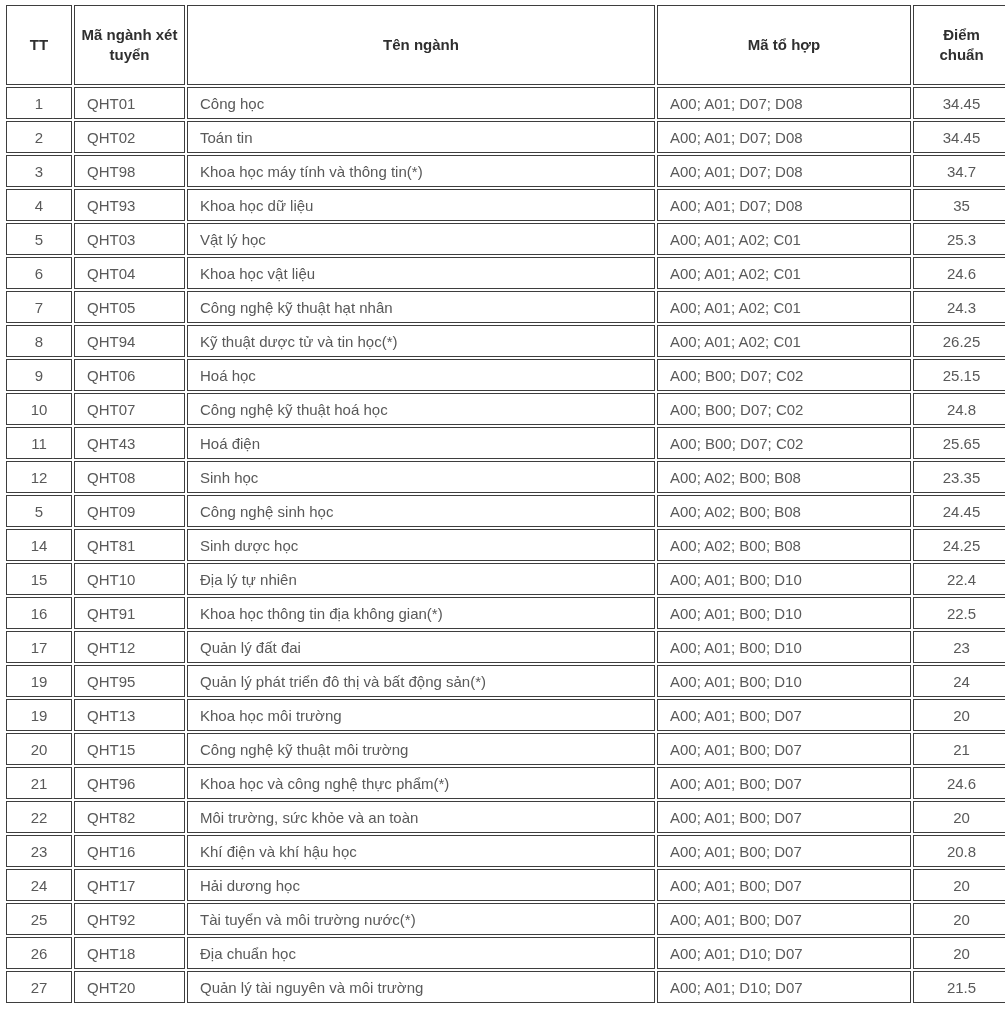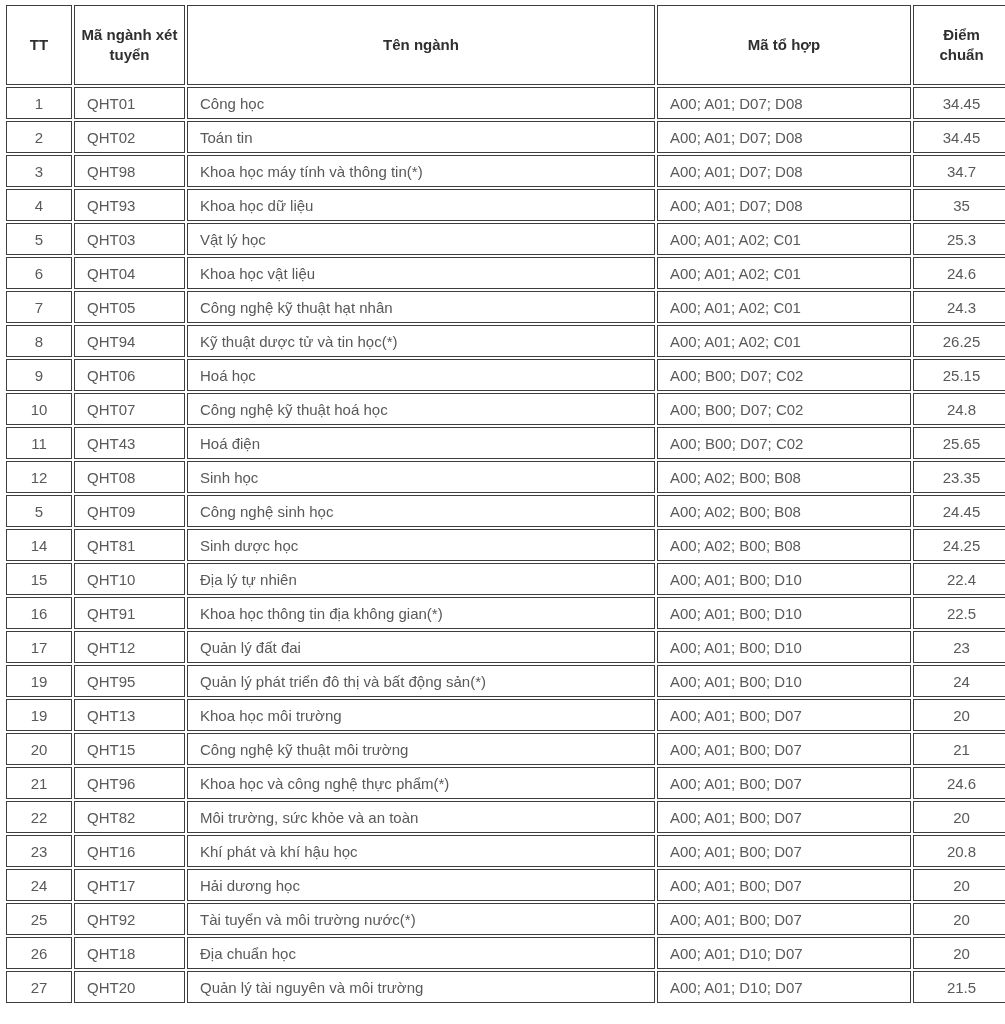--- a/index.html
+++ b/index.html
@@ -226,21 +226,21 @@
         <tr>
           <td class="center">22</td>
           <td>QHT82</td>
           <td>Môi trường, sức khỏe và an toàn</td>
           <td>A00; A01; B00; D07</td>
           <td class="center">20</td>
         </tr>
         <tr>
           <td class="center">23</td>
           <td>QHT16</td>
-          <td>Khí phát và khí hậu học</td>
+          <td>Khí điện và khí hậu học</td>
           <td>A00; A01; B00; D07</td>
           <td class="center">20.8</td>
         </tr>
         <tr>
           <td class="center">24</td>
           <td>QHT17</td>
           <td>Hải dương học</td>
           <td>A00; A01; B00; D07</td>
           <td class="center">20</td>
         </tr>

